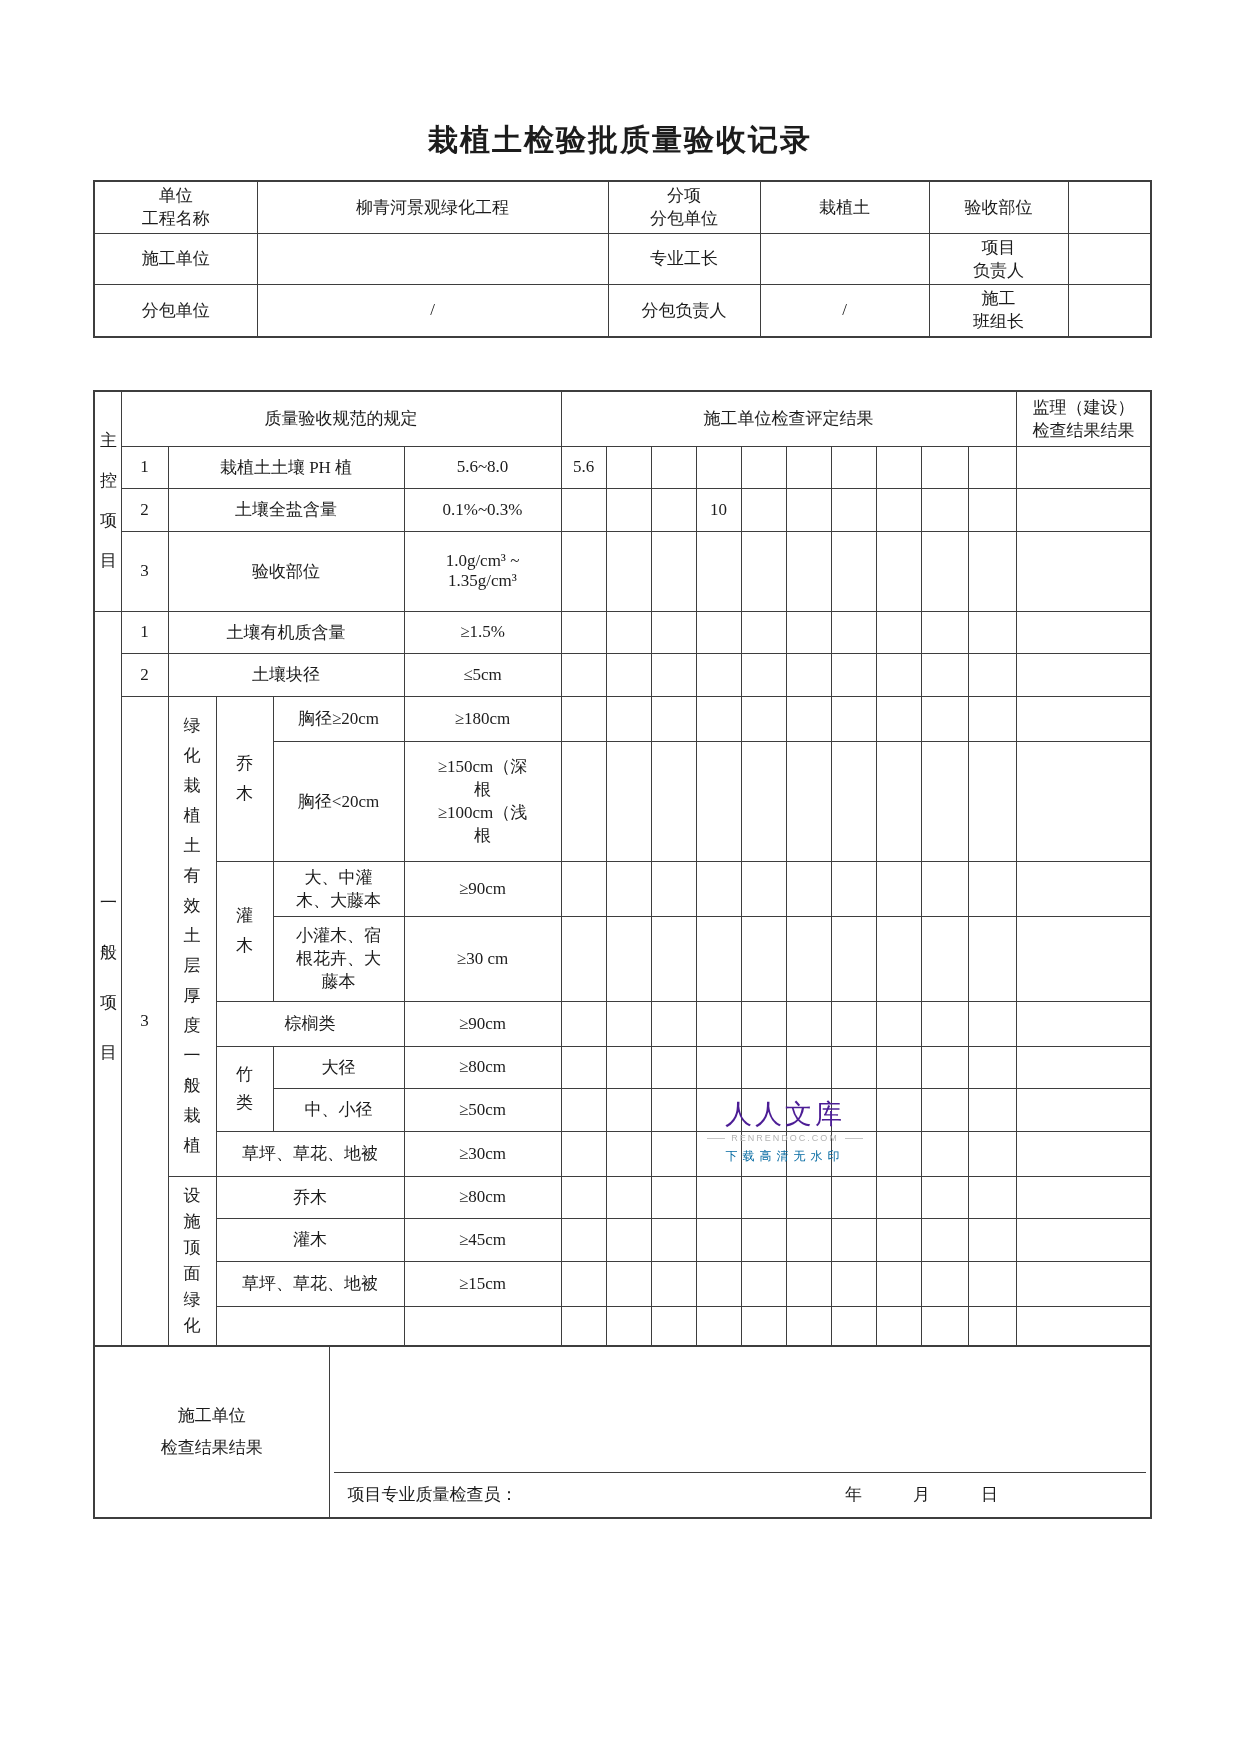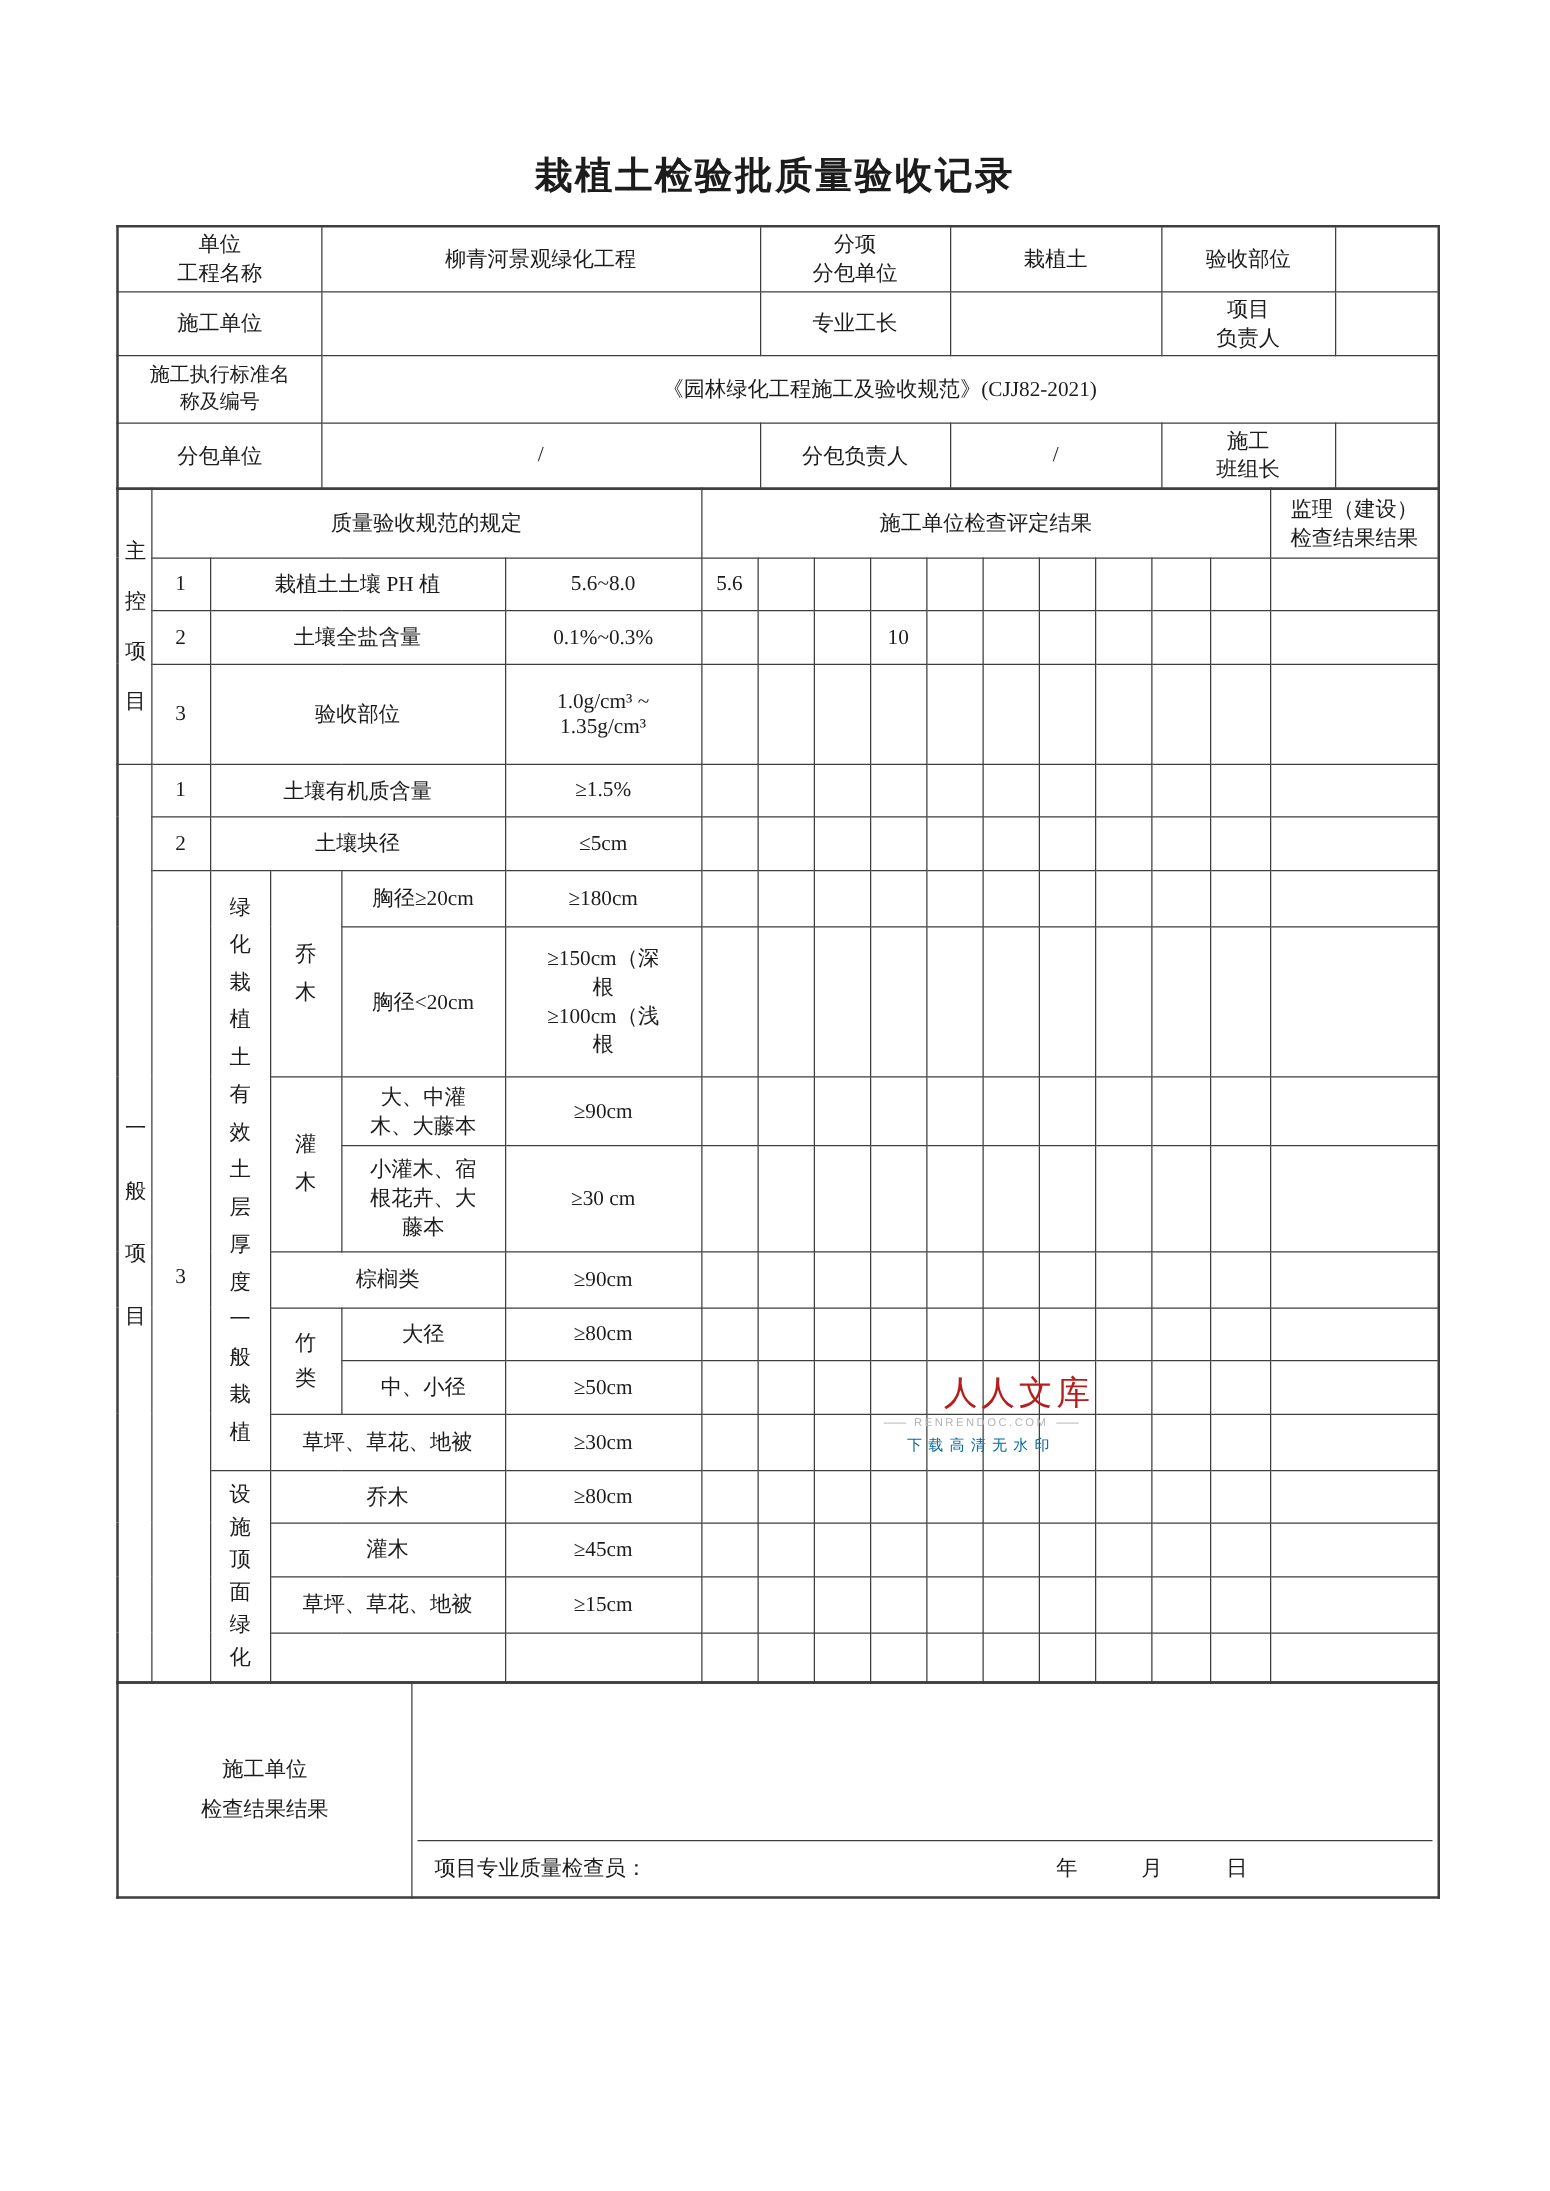--- a/index.html
+++ b/index.html
@@ -25,21 +25,21 @@
   .lh28{line-height:28px}.lh26{line-height:26px}
   .fr-cell{padding:0;}
   .fr-inner{display:flex;flex-direction:column;height:166px;}
   .fr-space{flex:1;}
   .fr-row{border-top:1px solid #3e3e3e;height:42px;display:flex;align-items:center;font-size:17px;}
   .fr-label{padding-left:14px;}
   .fr-date{margin-left:auto;padding-right:148px;white-space:pre;}
   .left-label{line-height:1.9;}
   .wm{position:absolute;left:695px;top:1096px;width:180px;text-align:center;
       color:#a5a5a5;pointer-events:none;}
-  .wm-1{font-size:27px;letter-spacing:3px;color:#b91c1c;text-align:right;}
+  .wm-1{font-size:27px;letter-spacing:3px;color:#4c1d95;}
   .wm-2{font-size:9px;letter-spacing:2px;color:#b3b3b3;display:flex;align-items:center;
         justify-content:center;gap:6px;margin-top:1px;font-family:"Liberation Sans",sans-serif;}
   .wm-2::before,.wm-2::after{content:"";height:1px;background:#c6c6c6;width:18px;}
   .wm-3{font-size:12px;letter-spacing:5px;color:#0369a1;margin-top:5px;}
 </style>
 </head>
 <body>
 
 <div class="page">
 
@@ -67,25 +67,20 @@
     </tr>
     <tr style="height:51px" class="thickb">
       <td class="al">施工单位</td>
       <td></td>
       <td class="al">专业工长</td>
       <td></td>
       <td class="pre">项目
 负责人</td>
       <td></td>
     </tr>
-    <tr style="height:54px">
-      <td class="al2 pre" style="font-size:16px">施工执行标准名
-称及编号</td>
-      <td colspan="5">《园林绿化工程施工及验收规范》(CJJ82-2021)</td>
-    </tr>
     <tr style="height:53px">
       <td class="al">分包单位</td>
       <td>/</td>
       <td class="al">分包负责人</td>
       <td>/</td>
       <td class="pre">施工
 班组长</td>
       <td></td>
     </tr>
   </tbody>

